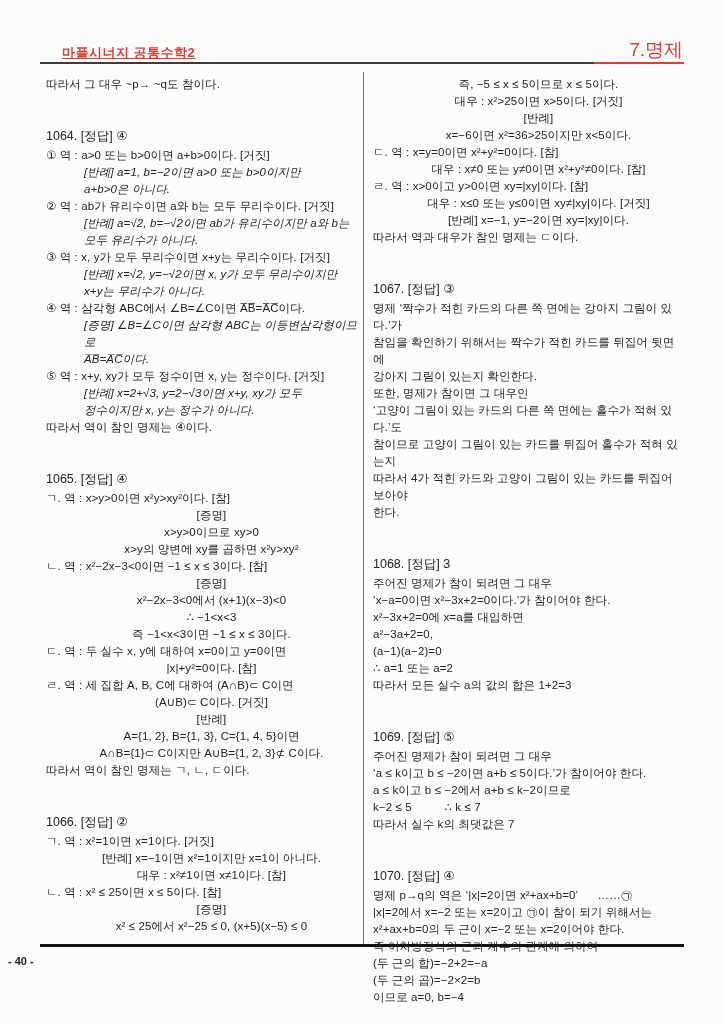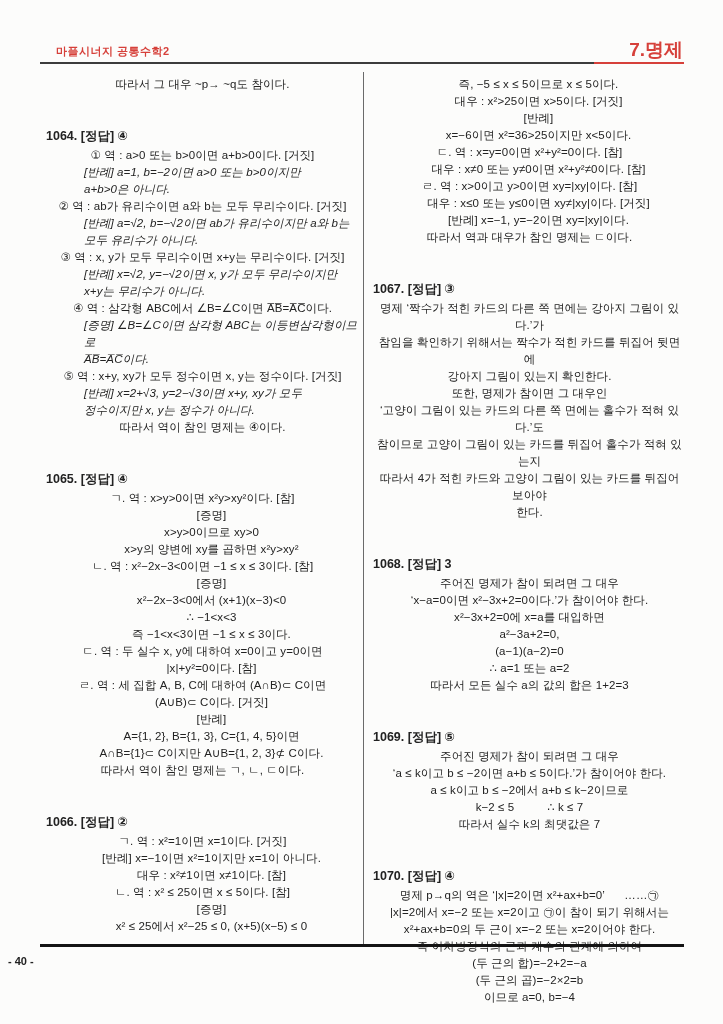--- a/index.html
+++ b/index.html
@@ -7,49 +7,50 @@
   .page {
     position: relative;
     width: 723px; height: 1024px;
     margin: 0 auto;
     background: #fcfcfb;
     font-family: "Liberation Sans", "DejaVu Sans", sans-serif;
     color: var(--ink);
     overflow: hidden;
   }
   .hdr-left {
-    position: absolute; left: 56px; top: 44px;
-    font-size: 11px; font-weight: bold; letter-spacing: 0.5px;
+    position: absolute; left: 62px; top: 44px;
+    font-size: 13px; font-weight: bold; letter-spacing: 0.5px;
     color: var(--accent);
+    text-decoration: underline;
   }
   .hdr-right {
     position: absolute; right: 40px; top: 37px;
-    font-size: 19px; font-weight: bold;
+    font-size: 19px; font-weight: normal;
     color: var(--accent);
   }
   .header-rule {
     position: absolute; left: 40px; top: 62px;
     width: 644px; height: 2px;
     background: linear-gradient(to right, #3c3c3c 86%, #d6403a 86%);
   }
   .col { position: absolute; top: 76px; width: 313px; }
   .col-left { left: 46px; }
   .col-right { left: 373px; }
   .col-divider {
     position: absolute; left: 363px; top: 72px;
     width: 1px; height: 872px; background: #6a6a6a;
   }
   .section + .section { margin-top: 35px; }
-  .sec-title { font-size: 12.5px; font-weight: bold; line-height: 17px; margin-bottom: 2px; }
+  .sec-title { font-size: 12.5px; font-weight: normal; line-height: 17px; margin-bottom: 2px; }
   .ln {
     font-size: 11.5px; line-height: 17px;
     white-space: pre-wrap;
     letter-spacing: 0.1px;
   }
-  .ind0 { padding-left: 0; text-align: center; }
+  .ind0 { padding-left: 0; }
   .ind1 { padding-left: 18px; text-align: center; }
   .ind2 { padding-left: 38px; font-style: italic; }
   .footer-rule {
     position: absolute; left: 40px; top: 944px;
     width: 644px; height: 3px; background: #141414;
   }
   .page-number {
     position: absolute; left: 0; top: 955px; width: 100%;
     text-align: left;
     font-size: 11px; font-weight: bold; color: #222; padding-left: 8px;

